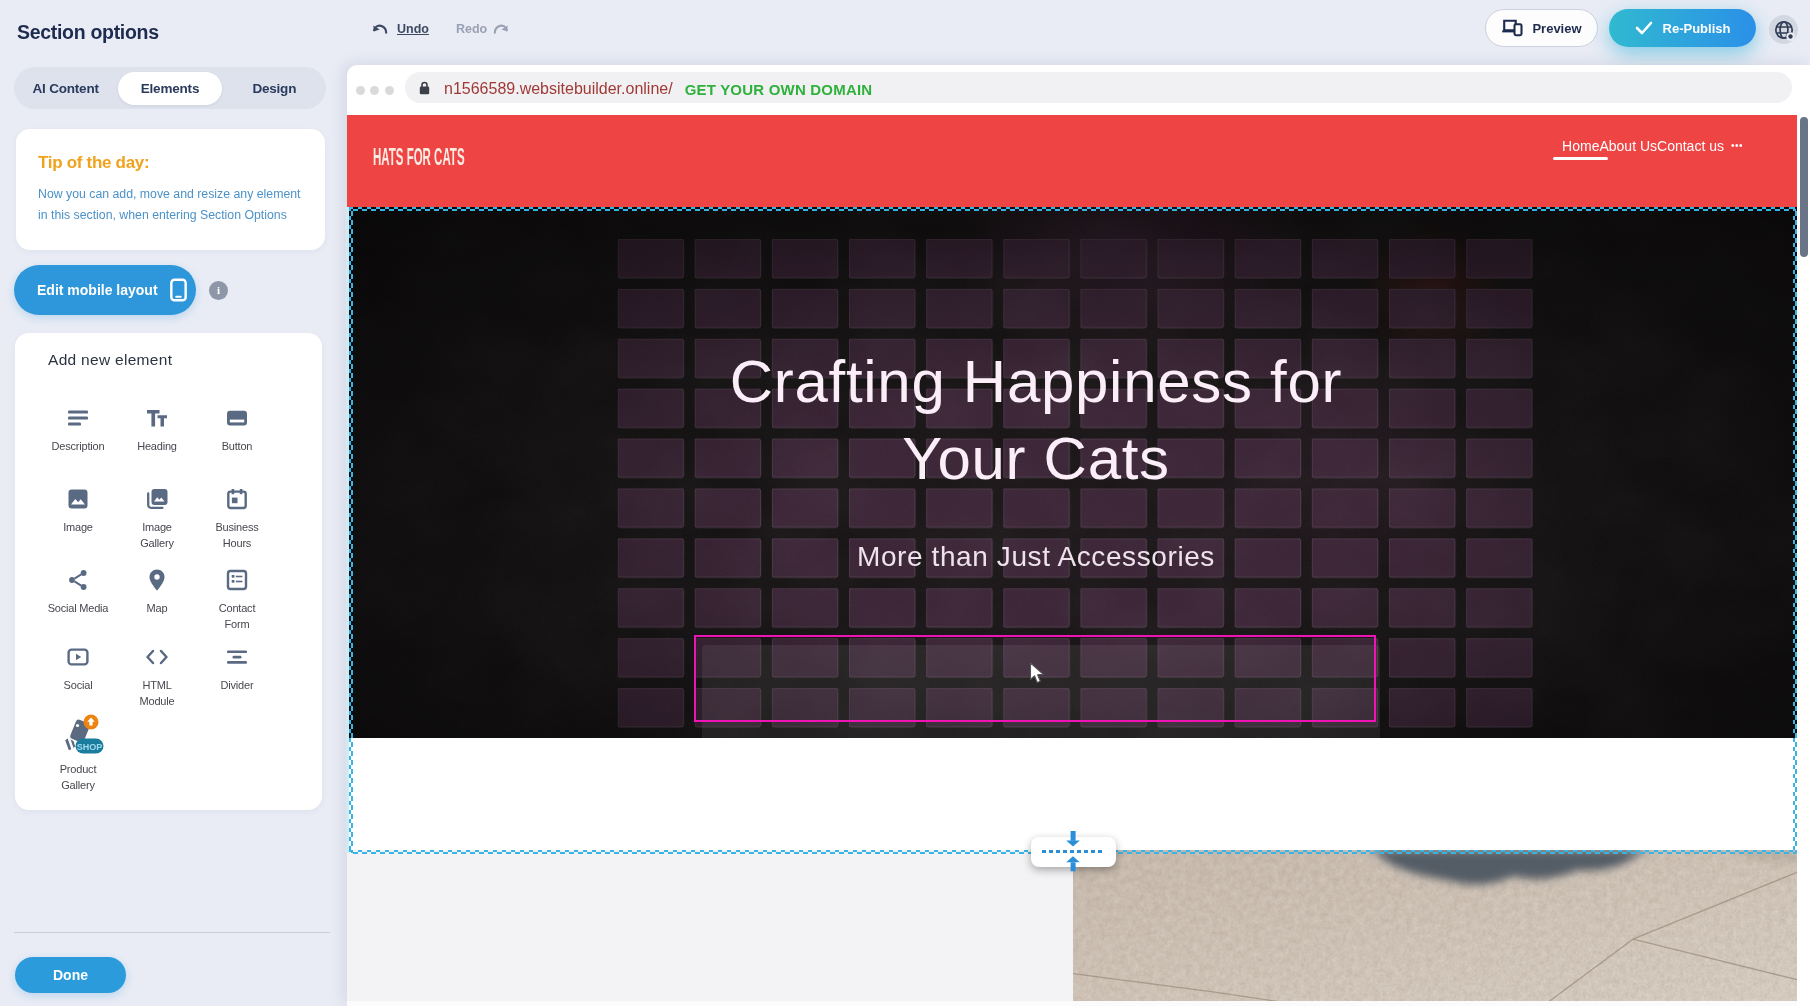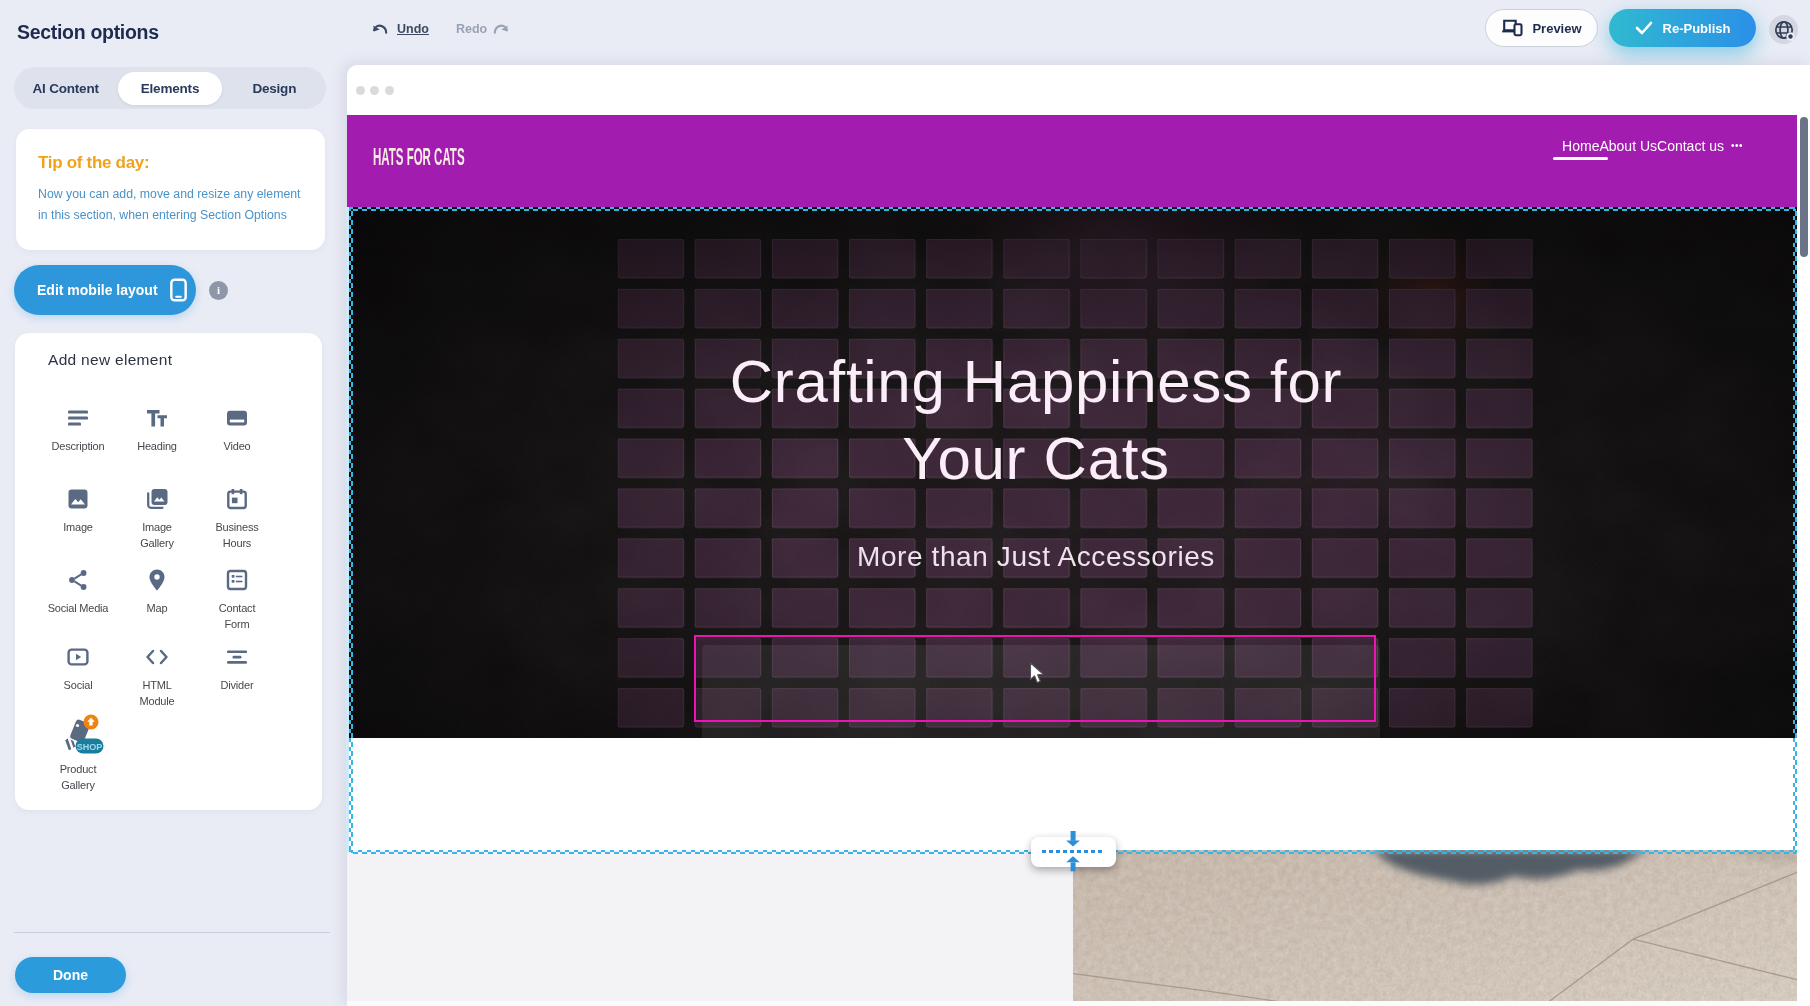--- a/index.html
+++ b/index.html
@@ -32,21 +32,21 @@
   .btn-done { left:15px; top:957px; width:111px; height:36px; border-radius:18px; background:#2c9bdc; color:#fff; font-size:14px; font-weight:bold; text-align:center; line-height:36px; box-shadow:0 3px 8px rgba(46,150,218,.25); }
 
   
   .window { left:347px; top:65px; width:1463px; height:941px; background:#fff; border-top-left-radius:10px; box-shadow:-4px -2px 14px rgba(40,50,80,.10); overflow:hidden; }
   .dot { position:absolute; width:9px; height:9px; border-radius:50%; background:#dadada; top:21px; }
   .urlpill { position:absolute; left:58px; top:7px; width:1387px; height:31px; background:#f1f1f3; border-radius:16px; display:flex; align-items:center; }
   .urltext { margin-left:39px; font-size:16px; color:#a13a36; font-weight:500; }
   .urldomain { margin-left:12px; font-size:15px; color:#2fb13c; font-weight:bold; letter-spacing:.2px; }
 
   .site { position:absolute; left:0; top:50px; width:1450px; height:891px; overflow:hidden; }
-  .redhead { position:absolute; left:0; top:0; width:1450px; height:92px; background:#a21caf; }
+  .redhead { position:absolute; left:0; top:0; width:1450px; height:92px; background:#ef4444; }
   .logo { position:absolute; left:26px; top:29px; color:#f8ece3; font-size:23px; font-weight:bold; transform:scaleX(.5); transform-origin:left center; white-space:nowrap; }
   .nav { position:absolute; top:23px; right:54px; display:flex; color:#fff; font-size:14px; }
   .navdots { letter-spacing:0.5px; font-size:10px; position:relative; top:2px; }
 
   .hero { position:absolute; left:1px; top:92px; width:1450px; height:531px; background:
       radial-gradient(100px 100px at 1085px 85px, rgba(135,33,25,.33), rgba(135,33,25,0) 72%),
       radial-gradient(260px 160px at 780px 40px, rgba(105,50,92,.38), rgba(105,50,92,0) 70%),
       radial-gradient(240px 200px at 1000px 260px, rgba(90,45,80,.18), rgba(90,45,80,0) 70%),
       radial-gradient(470px 260px at 728px 330px, rgba(118,66,104,.06), rgba(118,66,104,0) 75%),
       #131010; overflow:hidden; }
@@ -155,21 +155,21 @@
       <path d="M2 4 h12.5 v3.4 h-4.4 v13 h-3.7 v-13 H2 z"></path>
       <path d="M12.5 9.2 h9.5 v3.1 h-3 v8.1 h-3.5 v-8.1 h-3 z"></path>
     </svg>
   <div class="lbl">Heading</div>
 </div>
 <div class="abs el" style="left:197px;top:406px">
   <svg width="24" height="24" viewBox="0 0 24 24">
       <rect x="2" y="4.8" width="20" height="14.6" rx="3" fill="#5a6a83"></rect>
       <rect x="4.8" y="13.6" width="14.4" height="2.8" fill="#fff"></rect>
     </svg>
-  <div class="lbl">Video</div>
+  <div class="lbl">Button</div>
 </div>
 
 <div class="abs el" style="left:38px;top:487px">
   <svg width="24" height="24" viewBox="0 0 24 24">
       <rect x="2.5" y="2.5" width="19" height="19" rx="3.2" fill="#5a6a83"></rect>
       <path d="M5 17.5 l4.3-5.6 2.9 3.4 2.5-3 4.3 5.2 z" fill="#fff"></path>
     </svg>
   <div class="lbl">Image</div>
 </div>
 <div class="abs el" style="left:117px;top:487px">
@@ -253,20 +253,28 @@
   <div class="lbl" style="margin-top:0">Product<br>Gallery</div>
 </div>
 
 <div class="abs sep"></div>
 <div class="abs btn-done">Done</div>
 
 <div class="abs window">
   <div class="dot" style="left:9px"></div>
   <div class="dot" style="left:23px"></div>
   <div class="dot" style="left:38px"></div>
+  <div class="urlpill">
+    <svg style="position:absolute;left:14px;top:9px" width="11" height="14" viewBox="0 0 11 14">
+        <rect x="0.8" y="5.6" width="9.4" height="7.6" rx="1.3" fill="#3b4049"></rect>
+        <path d="M3 6 V4 a2.5 2.5 0 0 1 5 0 V6" fill="none" stroke="#3b4049" stroke-width="1.6"></path>
+      </svg>
+    <span class="urltext" style="position:relative;top:1.5px">n1566589.websitebuilder.online/</span>
+    <span class="urldomain" style="position:relative;top:1.5px">GET YOUR OWN DOMAIN</span>
+  </div>
 
   <div class="site">
     <div class="redhead">
       <div class="logo">HATS FOR CATS</div>
       <div class="nav">
         <span style="position:relative">Home<span style="position:absolute;left:-9px;right:-9px;bottom:-6px;height:3px;background:#fff;border-radius:2px"></span></span>
         <span>About Us</span>
         <span>Contact us</span>
         <span class="navdots" style="margin-left:7px">•••</span>
       </div>

